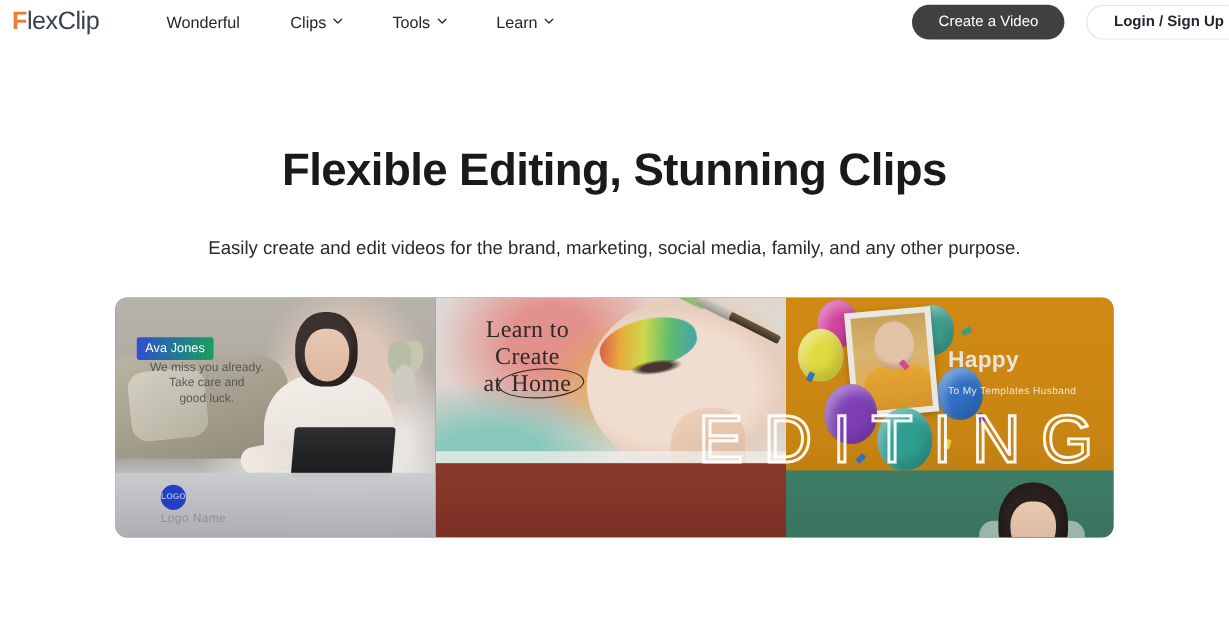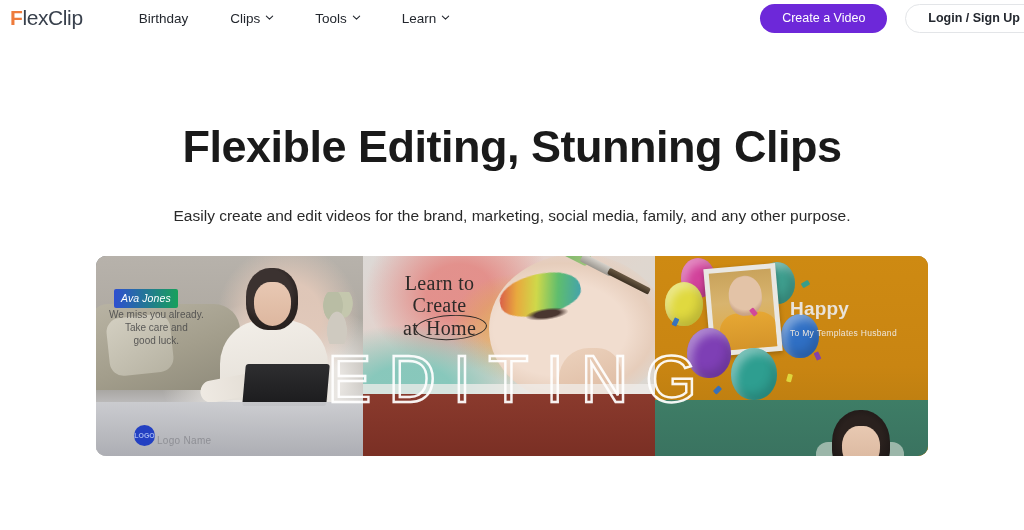--- a/index.html
+++ b/index.html
@@ -58,21 +58,21 @@
   .nav-right {
     position: absolute;
     right: -19px;
     top: 0;
     height: 36px;
     display: flex;
     align-items: center;
     gap: 18px;
   }
   .btn-create-video {
-    background: #6d28d9;
+    background: #404040;
     color: #ffffff;
     border: none;
     border-radius: 18px;
     height: 29px;
     padding: 0 22px;
     font-size: 12.5px;
     font-weight: 500;
     font-family: "Liberation Sans", sans-serif;
     cursor: pointer;
     white-space: nowrap;
@@ -90,21 +90,21 @@
     cursor: pointer;
     white-space: nowrap;
   }
 
   
   .hero {
     text-align: center;
     padding-top: 86px;
   }
   .hero-title {
-    font-size: 45px;
+    font-size: 38px;
     line-height: 1.1;
     font-weight: 700;
     color: #1A1A1A;
     letter-spacing: -0.5px;
   }
   .hero-sub {
     margin-top: 35px;
     font-size: 15.5px;
     color: #2A2A2A;
     font-weight: 400;
@@ -221,33 +221,32 @@
   }
   .name-badge {
     position: absolute; left: 18px; top: 33px;
     background: linear-gradient(90deg,#2f4fd0,#17a05b);
     color: #ffffff;
     font-size: 10.5px;
     font-weight: 500;
     padding: 3px 7px 4px 7px;
     border-radius: 2px;
     letter-spacing: 0.1px;
-    font-style: italic;
   }
   .msg-lines {
-    position: absolute; left: 13px; top: 52px;
+    position: absolute; left: 29px; top: 52px;
     color: #4a4a4a;
     font-size: 10px;
     line-height: 13px;
     font-weight: 400;
     opacity: 0.88;
   }
   .logo-chip {
     position: absolute; left: 38px; bottom: 10px;
-    display: flex; align-items: flex-end; gap: 2px;
+    display: flex; align-items: flex-start; gap: 2px; flex-direction: column;
   }
   .logo-dot {
     width: 21px; height: 21px; border-radius: 50%;
     background: #2340C2;
     display: flex; align-items: center; justify-content: center;
     color: #9fb2ee; font-size: 7px; font-weight: 700;
   }
   .logo-chip-text {
     color: #8e8f95; font-size: 10px; letter-spacing: 0.3px;
   }
@@ -407,22 +406,22 @@
     position: absolute; right: 24px; bottom: -26px; width: 88px; height: 40px;
     background: rgba(235,236,230,0.55);
     border-radius: 12px 12px 0 0;
   }
 
   
   .editing-overlay {
     position: absolute;
     left: 0; right: 0;
     top: 90px;
-    text-align: center;
-    font-size: 66px;
+    text-align: right;
+    font-size: 56px;
     font-weight: 400;
     letter-spacing: 17px;
     color: transparent;
     -webkit-text-stroke: 2.4px rgba(255,255,255,0.93);
     font-family: "Liberation Sans", sans-serif;
     pointer-events: none;
     user-select: none;
     line-height: 1;
     text-indent: 17px;
   }
@@ -433,21 +432,21 @@
 <div class="navbar">
 
   <div class="logo">
     <span class="logo-f">F</span>
       <span class="logo-rest">lexClip</span>
   </div>
 
   <div class="nav-links">
 
     <div class="nav-link">
-      <span>Birthday</span>
+      <span>Wonderful</span>
     </div>
 
     <div class="nav-link">
       <span>Clips</span>
       <span class="chev">
         <svg viewBox="0 0 10 10" width="9" height="9">
             <path d="M1.5 3.4 L5 6.8 L8.5 3.4" fill="none" stroke="#23272E" stroke-width="1.2" stroke-linecap="round" stroke-linejoin="round"></path>
           </svg>
       </span>
     </div>

